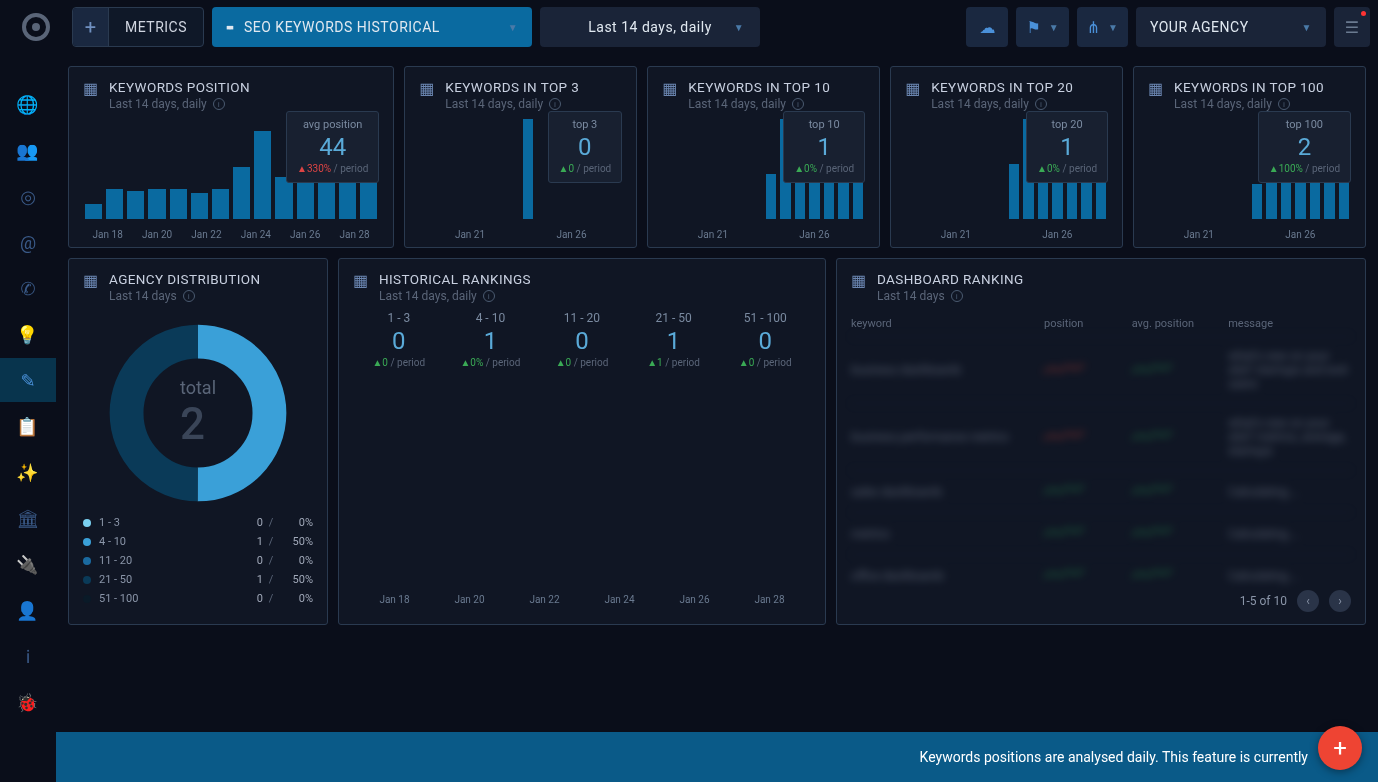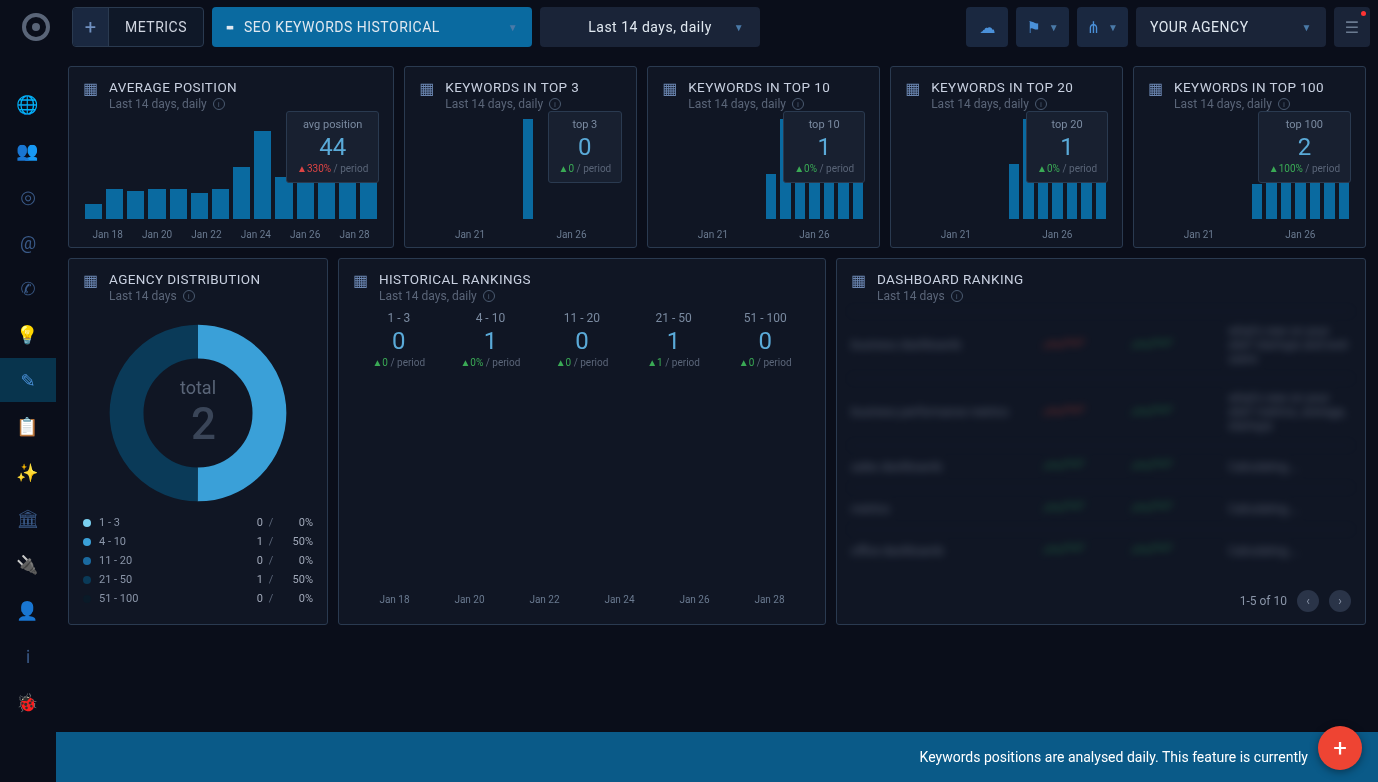--- a/index.html
+++ b/index.html
@@ -208,21 +208,21 @@
 .card.w-small { flex: 1; }
 
 
 .card-donut { width: 260px; }
 .donut-wrap { display: flex; flex-direction: column; align-items: center; padding: 8px 0; }
 .donut { position: relative; width: 188px; height: 188px; }
 .donut-center {
   position: absolute;
   left: 50%; top: 50%;
   transform: translate(-50%, -50%);
-  text-align: right;
+  text-align: left;
 }
 .donut-center .tot-label { font-size: 18px; color: #5a6578; }
 .donut-center .tot-val { font-size: 44px; color: #3a4558; font-weight: 500; }
 .legend-list { width: 100%; padding: 6px 0 0 0; }
 .legend-row { display: flex; align-items: center; font-size: 11px; color: #8a95a8; padding: 3px 0; }
 .legend-dot { width: 8px; height: 8px; border-radius: 50%; margin-right: 8px; }
 .legend-name { flex: 1; }
 .legend-val { width: 28px; text-align: right; color: #a0a8b8; }
 .legend-sep { width: 16px; text-align: center; color: #5a6578; }
 .legend-pct { width: 34px; text-align: right; color: #a0a8b8; }
@@ -361,21 +361,21 @@
   <div class="sb-item">ℹ</div>
   <div class="sb-item">🐞</div>
 </div>
 
 <div class="main">
 
   <div class="row1" id="row1">
       <div class="card w1">
         <div class="card-h">
           <span class="card-icon">▦</span>
-          <span class="card-title">AVERAGE POSITION</span>
+          <span class="card-title">KEYWORDS POSITION</span>
         </div>
         <div class="card-sub">
           <span>Last 14 days, daily</span>
           <span class="info-dot">i</span>
         </div>
         <div class="badge">
           <div class="badge-label">avg position</div>
           <div class="badge-val">44</div>
           <div class="badge-change"><span class="down">▲330%</span> <span class="period">/ period</span></div>
         </div>
@@ -726,20 +726,26 @@
 
     <div class="card card-kw">
       <div class="card-h">
         <span class="card-icon">▦</span>
         <span class="card-title">DASHBOARD RANKING</span>
       </div>
       <div class="card-sub">
         <span>Last 14 days</span>
         <span class="info-dot">i</span>
       </div>
+      <div class="kw-head">
+        <div>keyword</div>
+        <div>position</div>
+        <div>avg. position</div>
+        <div>message</div>
+      </div>
       <div class="kw-body" id="kw-body">
           <div class="kw-row">
             <div>business dashboards</div>
             <div><svg class="spark" viewBox="0 0 40 14">
                 <polyline points="0,10 8,6 16,9 24,4 32,7 40,3" stroke="#dd4433" stroke-width="2" fill="none"></polyline>
               </svg></div>
             <div><svg class="spark" viewBox="0 0 40 14">
                 <polyline points="0,10 8,6 16,9 24,4 32,7 40,3" stroke="#2aaa55" stroke-width="2" fill="none"></polyline>
               </svg></div>
             <div>what's new on your site? startups and end-users</div>

